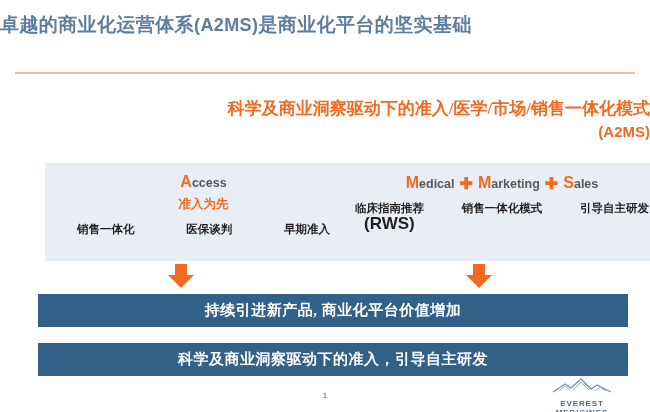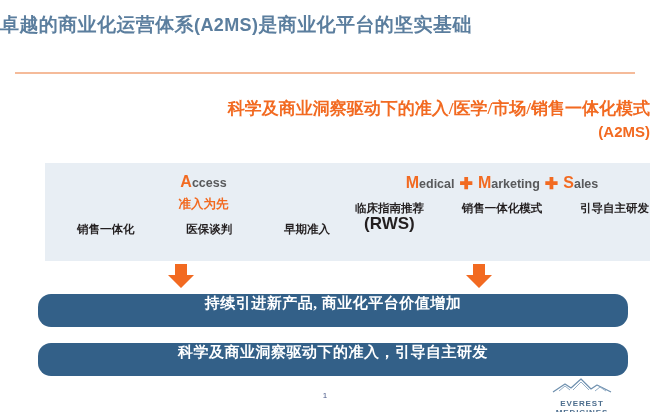--- a/index.html
+++ b/index.html
@@ -151,25 +151,24 @@
     position: absolute;
     left: 38px;
     width: 590px;
     height: 33px;
     background: #336088;
     color: #ffffff;
     font-family: "Liberation Serif", "DejaVu Serif", serif;
     font-size: 15px;
     font-weight: bold;
     display: flex;
-    align-items: flex-start;
+    align-items: center;
     justify-content: center;
     letter-spacing: 0.5px;
     white-space: nowrap;
-    border-radius: 13px;
   }
   #outcome-bar-1 { top: 294px; }
   #outcome-bar-2 { top: 343px; }
 
   
   #page-number {
     position: absolute;
     left: 0;
     top: 391px;
     width: 650px;

